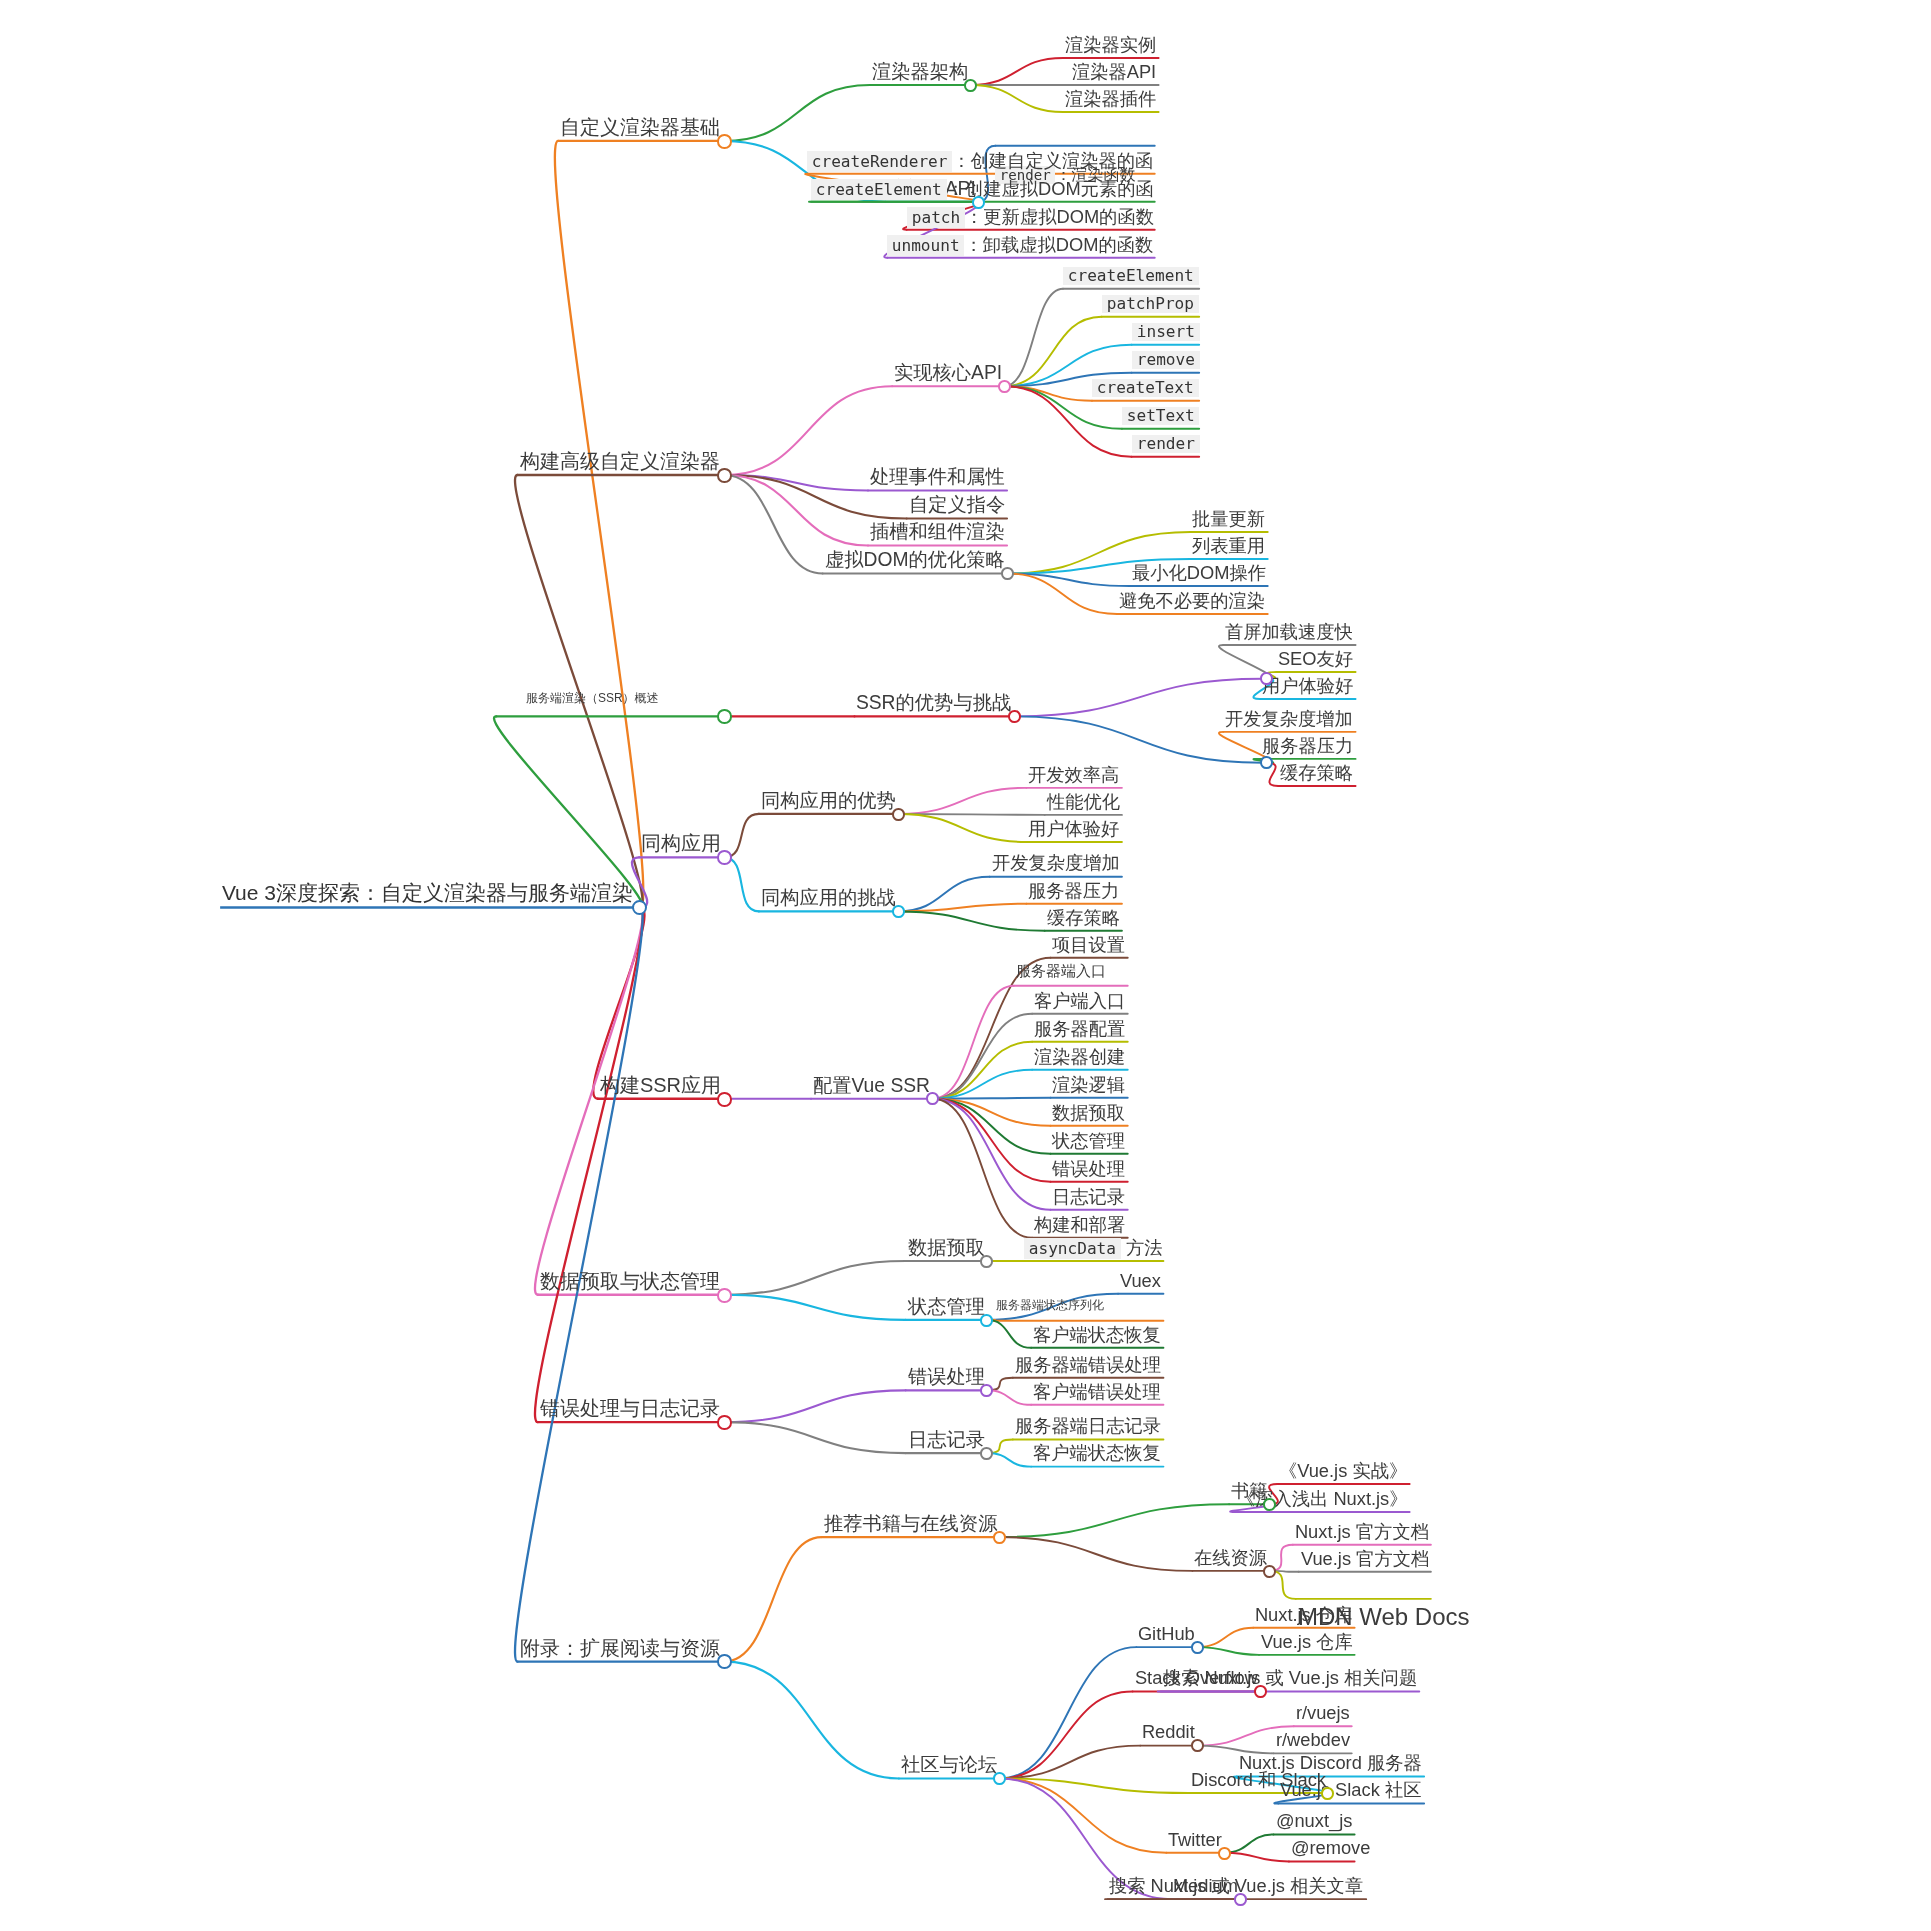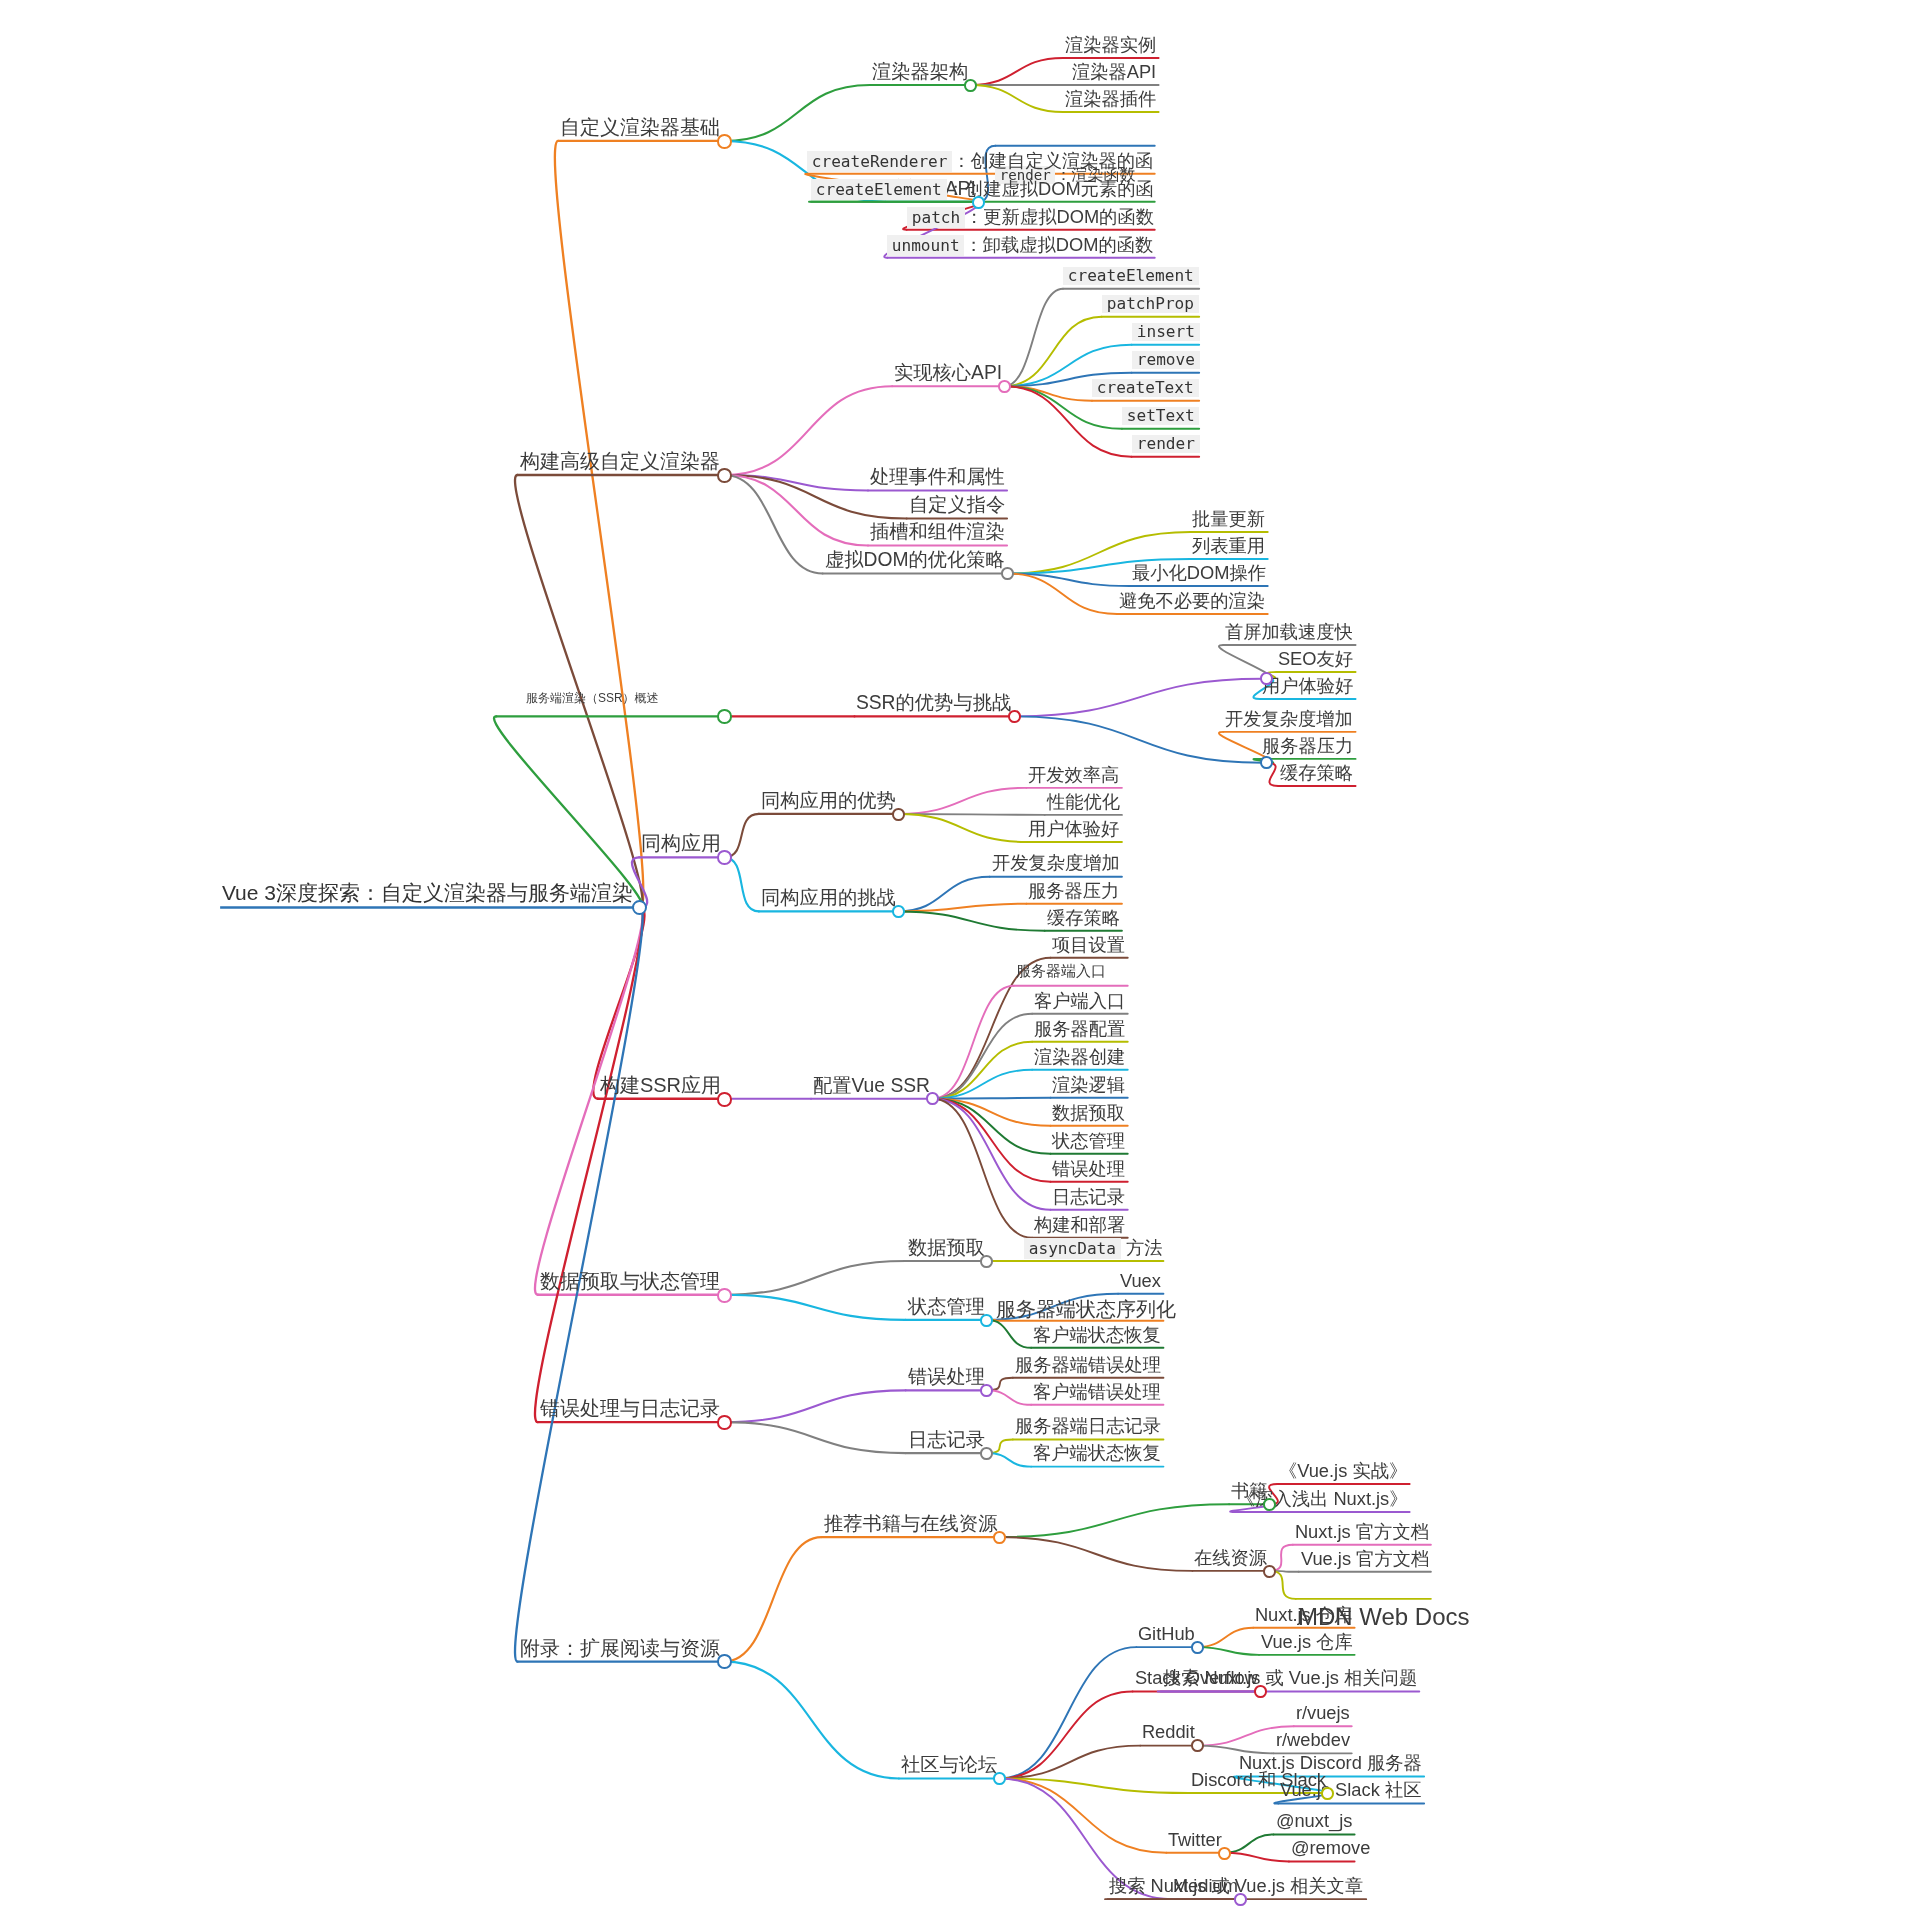--- a/index.html
+++ b/index.html
@@ -280,21 +280,21 @@
       <div class="node l3" style="font-size: 18.3px; visibility: visible; left: 1050px; top: 1104px;"><span class="txt">数据预取</span></div>
       <div class="node l3" style="font-size: 18.3px; visibility: visible; left: 1050px; top: 1132px;"><span class="txt">状态管理</span></div>
       <div class="node l3" style="font-size: 18.3px; visibility: visible; left: 1050px; top: 1160px;"><span class="txt">错误处理</span></div>
       <div class="node l3" style="font-size: 18.3px; visibility: visible; left: 1050px; top: 1188px;"><span class="txt">日志记录</span></div>
       <div class="node l3" style="font-size: 18.3px; visibility: visible; left: 1032px; top: 1216px;"><span class="txt">构建和部署</span></div>
       <div class="node l1" style="font-size: 20px; visibility: visible; left: 538px; top: 1271px;"><span class="txt">数据预取与状态管理</span></div>
       <div class="node l2" style="font-size: 19.3px; visibility: visible; left: 906px; top: 1238px;"><span class="txt">数据预取</span></div>
       <div class="node l3 mixed" style="font-size: 18.3px; visibility: visible; left: 1024px; top: 1239px;"><span class="code-part">asyncData</span><span> 方法</span></div>
       <div class="node l2" style="font-size: 19.3px; visibility: visible; left: 906px; top: 1297px;"><span class="txt">状态管理</span></div>
       <div class="node l3" style="font-size: 18.3px; visibility: visible; left: 1118px; top: 1272px;"><span class="txt">Vuex</span></div>
-      <div class="node l3" style="font-size: 20px; visibility: visible; left: 994px; top: 1299px; text-align: center;"><span class="txt">服务器端状态序列化</span></div>
+      <div class="node l3" style="font-size: 12px; visibility: visible; left: 994px; top: 1299px; text-align: center;"><span class="txt">服务器端状态序列化</span></div>
       <div class="node l3" style="font-size: 18.3px; visibility: visible; left: 1031px; top: 1326px;"><span class="txt">客户端状态恢复</span></div>
       <div class="node l1" style="font-size: 20px; visibility: visible; left: 538px; top: 1398px;"><span class="txt">错误处理与日志记录</span></div>
       <div class="node l2" style="font-size: 19.3px; visibility: visible; left: 906px; top: 1367px;"><span class="txt">错误处理</span></div>
       <div class="node l3" style="font-size: 18.3px; visibility: visible; left: 1013px; top: 1356px;"><span class="txt">服务器端错误处理</span></div>
       <div class="node l3" style="font-size: 18.3px; visibility: visible; left: 1031px; top: 1383px;"><span class="txt">客户端错误处理</span></div>
       <div class="node l2" style="font-size: 19.3px; visibility: visible; left: 906px; top: 1430px;"><span class="txt">日志记录</span></div>
       <div class="node l3" style="font-size: 18.3px; visibility: visible; left: 1013px; top: 1417px;"><span class="txt">服务器端日志记录</span></div>
       <div class="node l3" style="font-size: 18.3px; visibility: visible; left: 1031px; top: 1444px;"><span class="txt">客户端状态恢复</span></div>
       <div class="node l1" style="font-size: 20px; visibility: visible; left: 518px; top: 1638px;"><span class="txt">附录：扩展阅读与资源</span></div>
       <div class="node l2" style="font-size: 19.3px; visibility: visible; left: 822px; top: 1514px;"><span class="txt">推荐书籍与在线资源</span></div>

